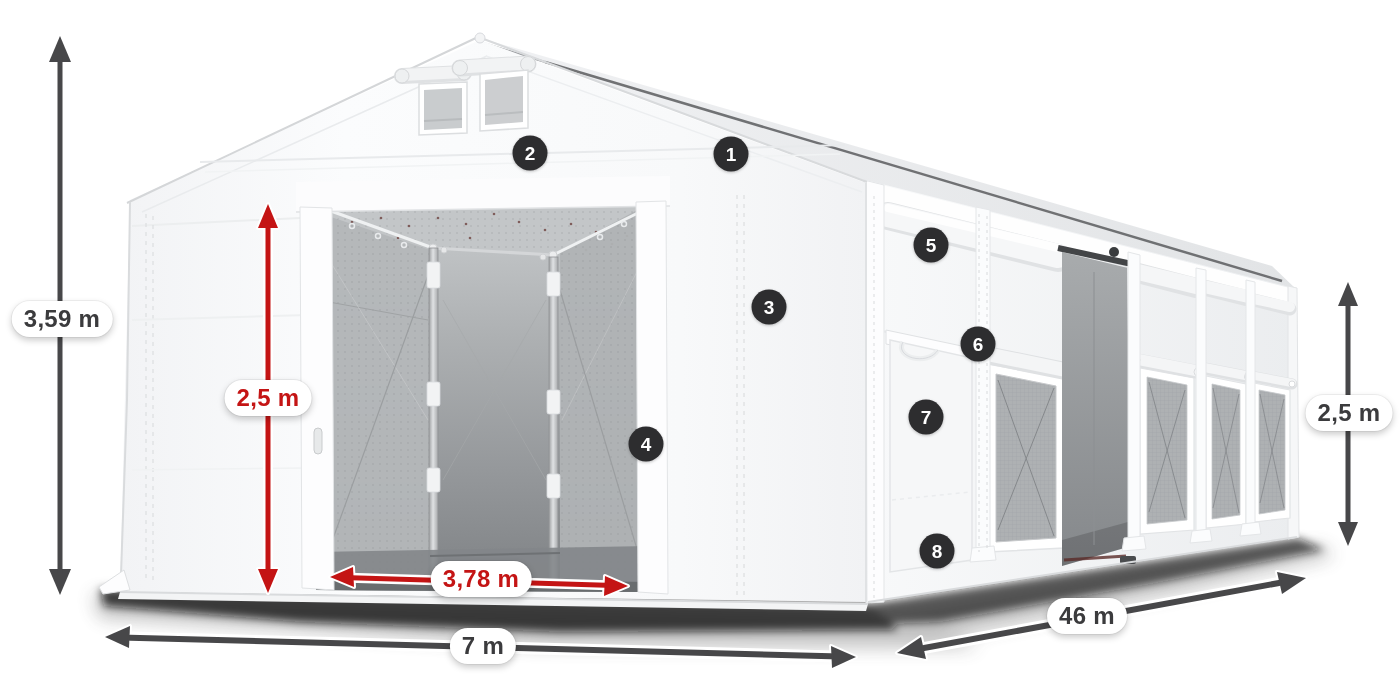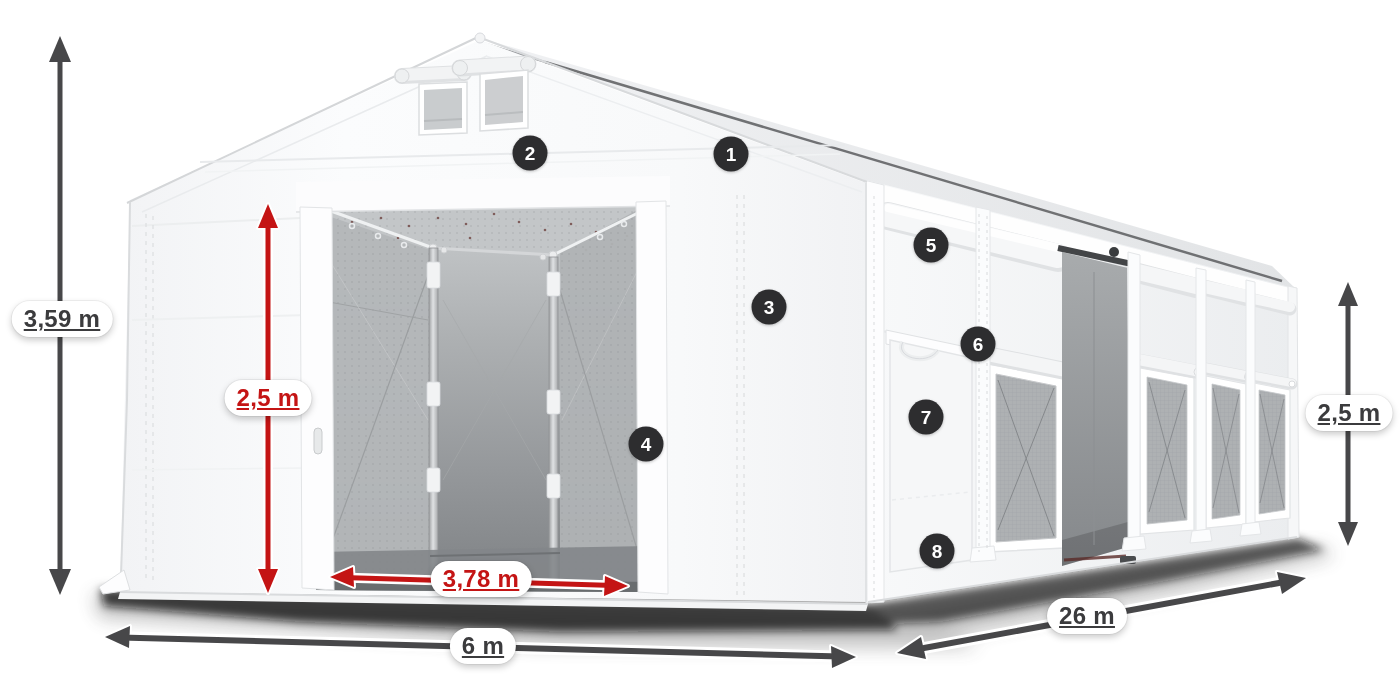--- a/index.html
+++ b/index.html
@@ -10,21 +10,20 @@
   .stage svg{position:absolute;left:0;top:0;}
   .layer-tent{z-index:1;}
   .layer-arrows{z-index:2;pointer-events:none;}
   
   .pill{
     position:absolute;z-index:4;transform:translate(-50%,-50%);
     background:#ffffff;color:#3b3b3d;
     font-weight:700;font-size:24px;line-height:30px;letter-spacing:.3px;
     padding:3px 12px;border-radius:19px;white-space:nowrap;
     box-shadow:0 0 0 1px rgba(0,0,0,.05),0 3px 7px rgba(0,0,0,.22);
-    text-decoration:underline;
   }
   .pill.red{color:#c41414;}
   
   .marker{
     position:absolute;z-index:3;transform:translate(-50%,-50%);
     width:35px;height:35px;border-radius:50%;
     background:#2d2d2f;color:#ffffff;
     font-weight:700;font-size:19px;
     display:flex;align-items:center;justify-content:center;
     box-shadow:0 1px 3px rgba(0,0,0,.25);
@@ -387,17 +386,17 @@
   <div class="marker" style="left:769px;top:307px">3</div>
   <div class="marker" style="left:646px;top:444px">4</div>
   <div class="marker" style="left:931px;top:245px">5</div>
   <div class="marker" style="left:978px;top:344px">6</div>
   <div class="marker" style="left:926px;top:417px">7</div>
   <div class="marker" style="left:937px;top:551px">8</div>
 
   <div class="pill" style="left:62px;top:319px">3,59 m</div>
   <div class="pill red" style="left:268px;top:398px">2,5 m</div>
   <div class="pill red" style="left:481px;top:579px">3,78 m</div>
-  <div class="pill" style="left:483px;top:646px">6 m</div>
-  <div class="pill" style="left:1087px;top:616px">26 m</div>
+  <div class="pill" style="left:483px;top:646px">7 m</div>
+  <div class="pill" style="left:1087px;top:616px">46 m</div>
   <div class="pill" style="left:1349px;top:413px">2,5 m</div>
 
 </div>
 
 </body></html>

